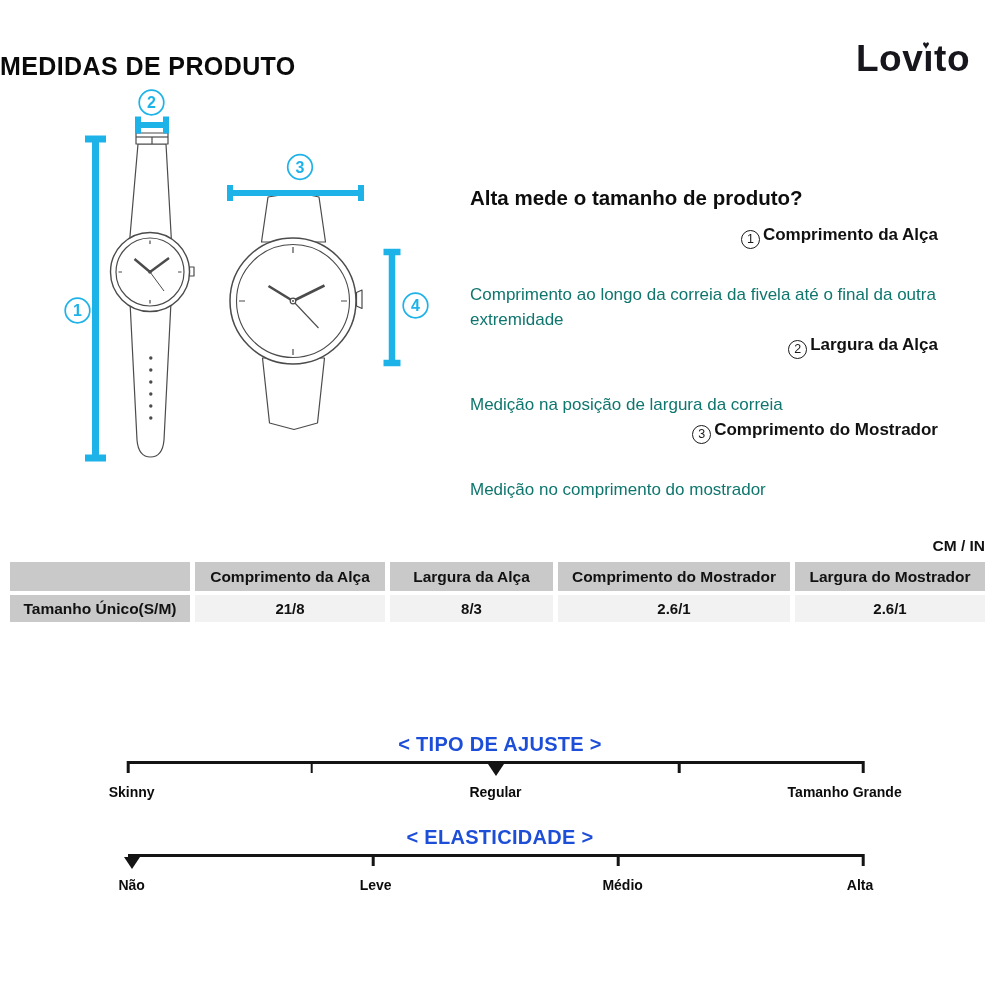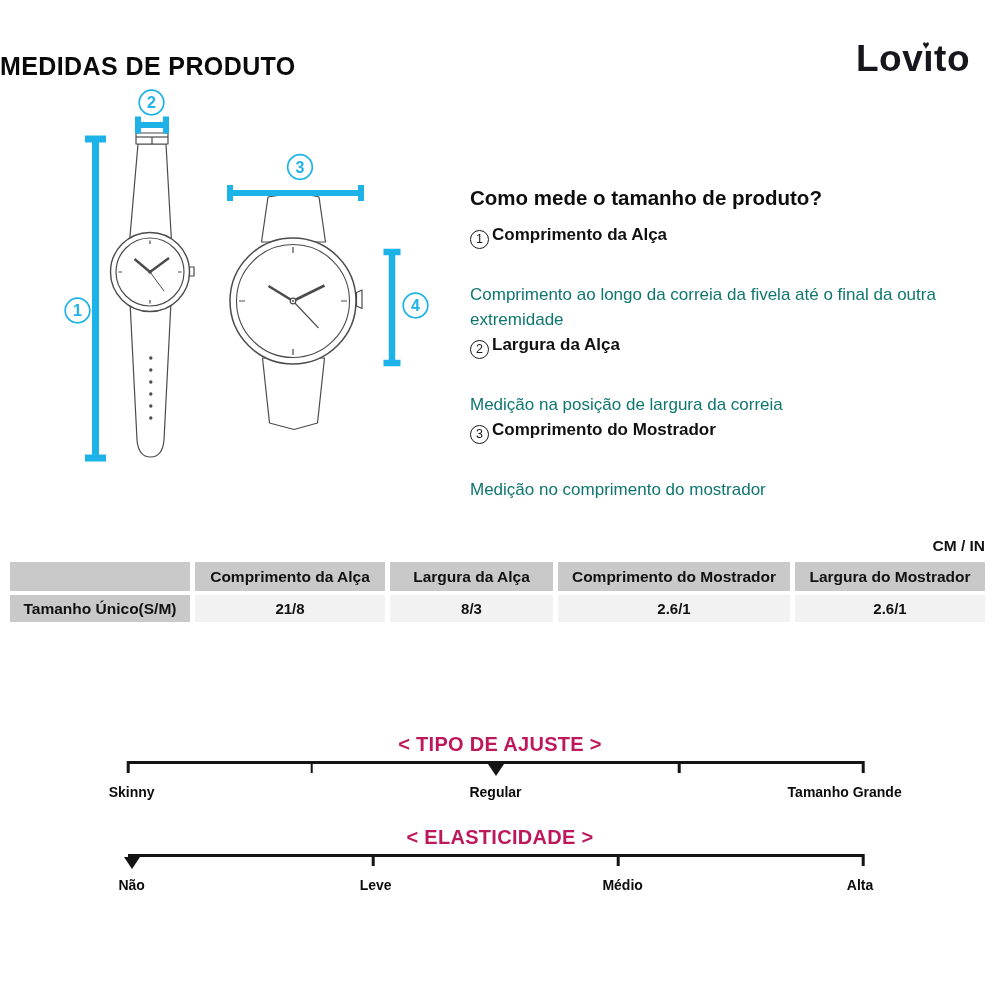--- a/index.html
+++ b/index.html
@@ -13,41 +13,41 @@
   .brand{top:40px;left:814px;font-size:37px;font-weight:bold;color:#16161c;letter-spacing:.5px;line-height:1;margin-left:42px;}
   .brand-heart{position:absolute;left:64px;top:0px;font-size:12px;color:#16161c;background:#fff;
                width:12px;height:10px;text-align:center;line-height:10px;}
 
   
   .diagram{top:0;left:0;width:1000px;height:1000px;pointer-events:none;}
 
   
   .howto{left:470px;top:186px;width:468px;}
   .howto-heading{font-size:20.5px;font-weight:bold;margin:0 0 12px 0;color:#0d0d0d;}
-  .howto-item-label{font-size:17px;font-weight:bold;line-height:25px;color:#111;}
+  .howto-item-label{font-size:17px;font-weight:bold;line-height:25px;color:#111;text-align:right;}
   .howto-item-desc{font-size:17px;font-weight:400;line-height:25px;color:#0f766e;margin-top:33px;}
   .circle-num{display:inline-flex;align-items:center;justify-content:center;box-sizing:border-box;
               width:19px;height:19px;border:1.3px solid #1a1a1a;border-radius:50%;
               font-size:12.5px;font-weight:400;margin-right:3px;vertical-align:-3px;color:#1a1a1a;}
 
   
   .unit-label{right:15px;top:537px;font-size:15.5px;font-weight:bold;}
   table.size-table{position:absolute;left:5px;top:558px;width:985px;border-collapse:separate;
                    border-spacing:5px 4px;table-layout:fixed;}
   table.size-table th{background:#c9c9c9;font-size:15.5px;font-weight:bold;height:29px;
                       text-align:center;padding:0 2px;white-space:nowrap;overflow:hidden;}
   table.size-table td{background:#f2f2f2;font-size:15px;font-weight:bold;height:27px;
                       text-align:center;padding:0;}
   table.size-table td.row-label{background:#c9c9c9;font-size:15.5px;white-space:nowrap;}
 
   
   .note{top:677px;left:0;right:0;text-align:center;font-size:16px;font-weight:bold;color:#0c0c0c;}
 
   
-  .scale-title{left:0;right:0;text-align:center;font-size:20px;font-weight:bold;color:#be185d;letter-spacing:.3px;}
+  .scale-title{left:0;right:0;text-align:center;font-size:20px;font-weight:bold;color:#1d4ed8;letter-spacing:.3px;}
   .scale-bar{left:128px;width:735px;height:14px;}
   .bar-line{position:absolute;left:0;right:0;top:0;height:3px;background:#141414;}
   .tick{position:absolute;top:0;width:2.6px;height:12px;background:#141414;transform:translateX(-50%);}
   .marker{position:absolute;top:3px;width:0;height:0;border-left:8.5px solid transparent;
           border-right:8.5px solid transparent;border-top:12px solid #141414;transform:translateX(-50%);}
   .scale-labels{left:128px;width:735px;height:20px;}
   .scale-labels span{position:absolute;transform:translateX(-50%);font-size:14px;font-weight:bold;
                      white-space:nowrap;color:#0c0c0c;}
 </style>
 </head>
@@ -137,21 +137,21 @@
         </g>
         <g>
           <circle cx="415.5" cy="305.5" r="12.3" fill="#fff" stroke="#1eb3e8" stroke-width="1.7"></circle>
           <text x="415.5" y="311">4</text>
         </g>
       </g>
     </g>
   </svg>
 
   <div class="abs howto">
-    <h2 class="howto-heading">Como mede o tamanho de produto?</h2>
+    <h2 class="howto-heading">Alta mede o tamanho de produto?</h2>
 
     <div>
       <div class="howto-item-label">
         <span class="circle-num">1</span><span>Comprimento da Alça</span>
       </div>
       <div class="howto-item-desc">Comprimento ao longo da correia da fivela até o final da outra extremidade</div>
     </div>
 
     <div>
       <div class="howto-item-label">

